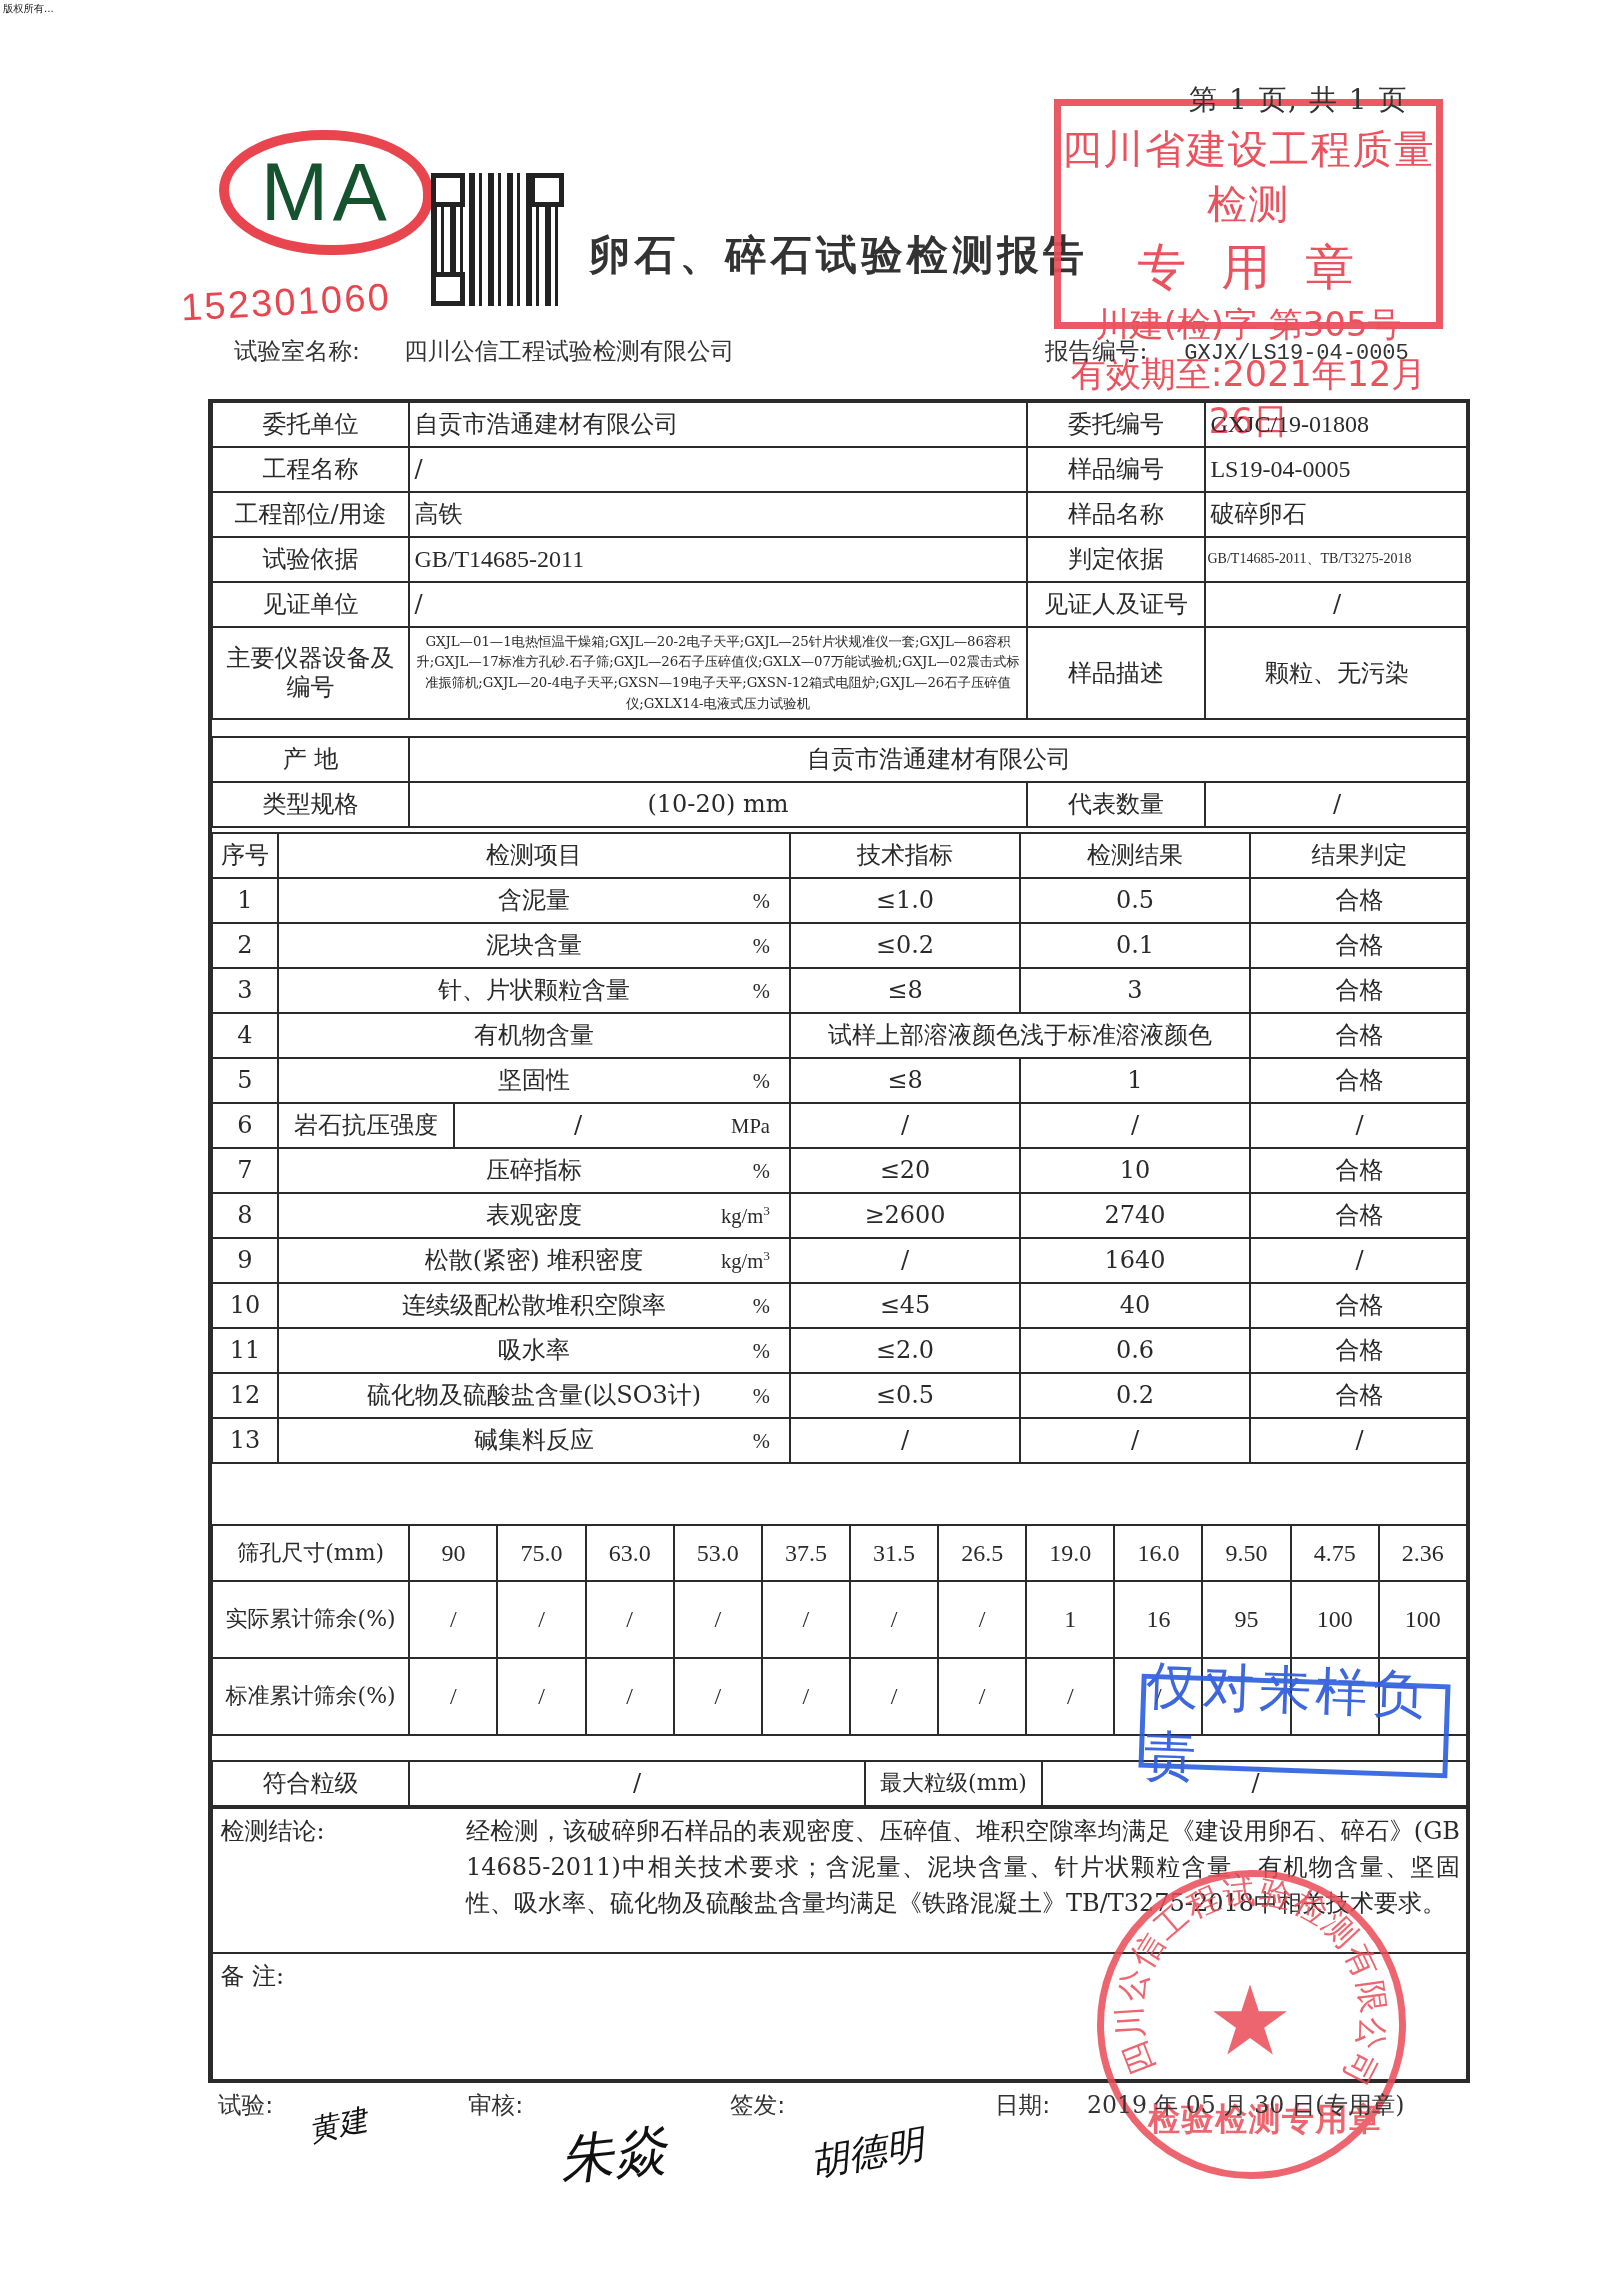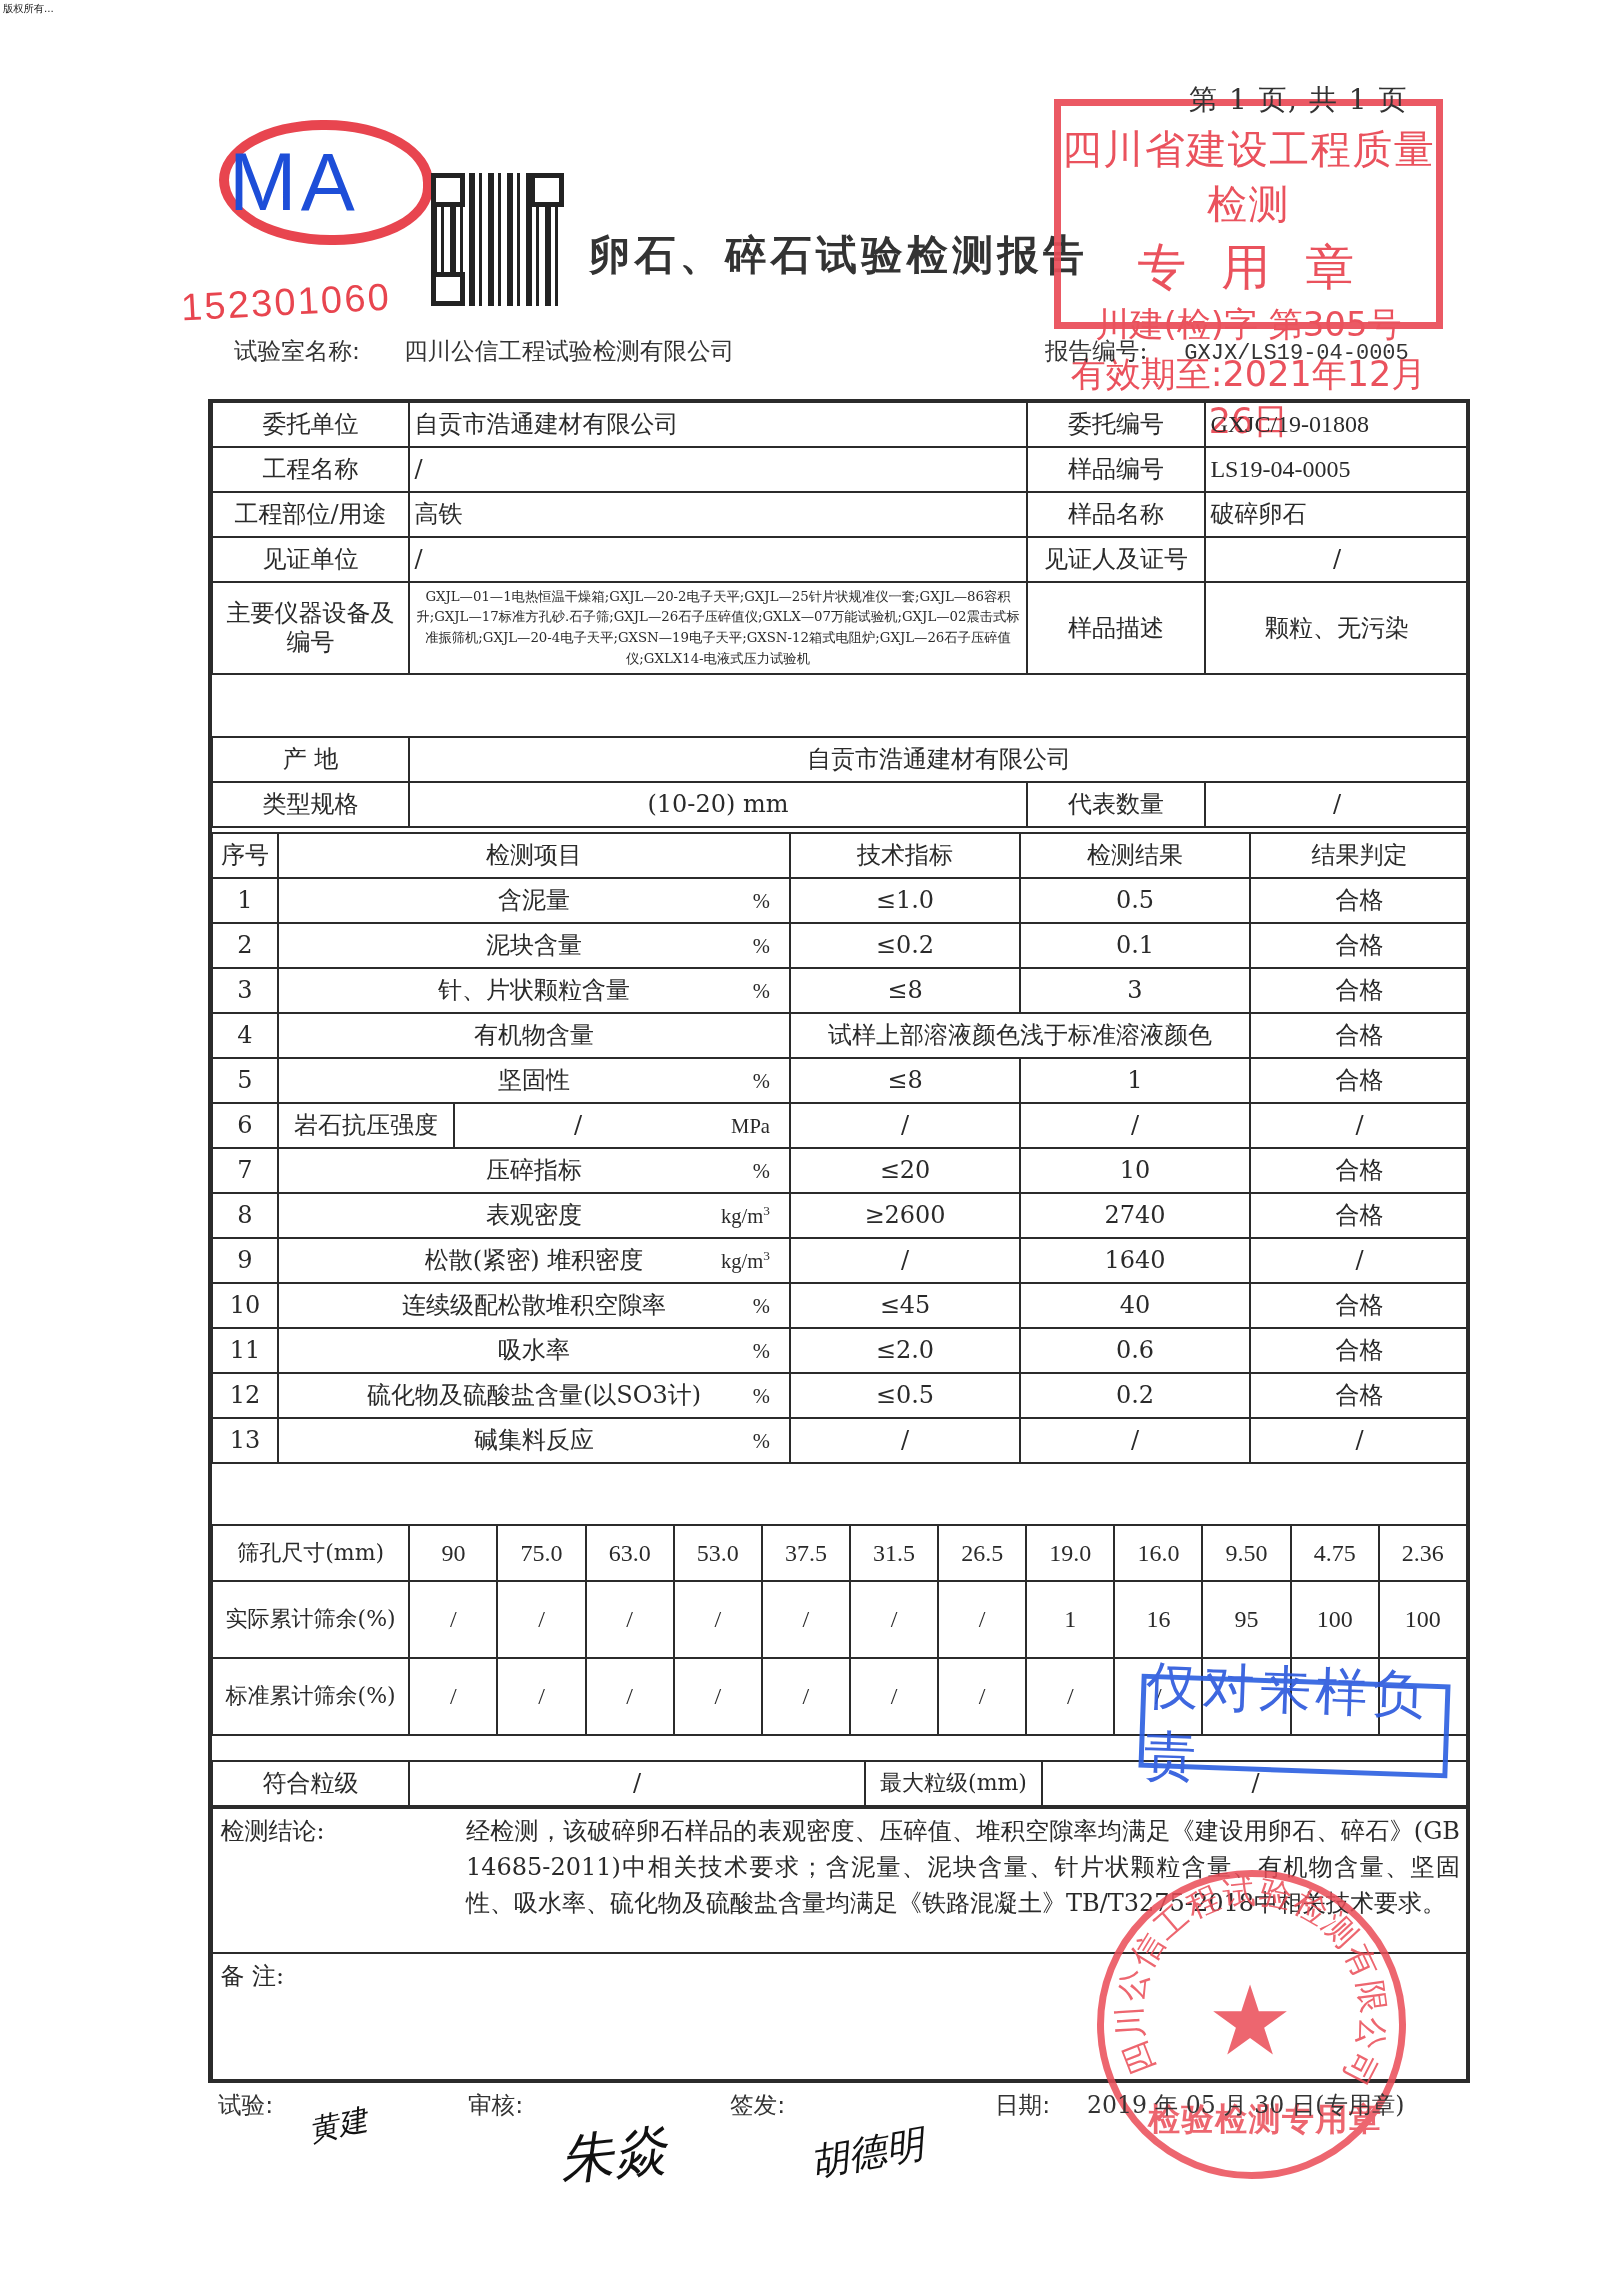--- a/index.html
+++ b/index.html
@@ -8,23 +8,23 @@
   .abs { position:absolute; }
   .watermark { left:2.9px; top:1.5px; font-size:10.3px; font-family:"DejaVu Sans", sans-serif; color:#222; }
   .page-no { left:1189px; top:81px; font-size:28px; letter-spacing:1.5px; color:#333; }
   .title { left:589px; top:228px; font-size:41px; font-weight:bold; font-family:"DejaVu Sans", sans-serif; letter-spacing:4.4px; color:#333; }
   .lab-line { left:234px; top:335px; font-size:23.6px; font-family:"DejaVu Sans", sans-serif; color:#333; }
   .lab-line span.v { margin-left:44px; }
   .rep-line { left:1045px; top:335px; font-size:23.6px; color:#333; }
   .rep-line span.v { margin-left:37px; font-family:"Liberation Mono", monospace; font-size:22px; }
 
   
-  .cma { left:219px; top:120px; width:214px; height:125px; border:10.3px solid #e8454f; border-radius:48% 50% 46% 52%;
-         box-sizing:border-box; color:#1d4ed8; font-family:"Liberation Sans", sans-serif; font-size:81px;
-         display:flex; align-items:center; letter-spacing:4.4px; }
+  .cma { left:219px; top:130px; width:214px; height:125px; border:10.3px solid #e8454f; border-radius:48% 50% 46% 52%;
+         box-sizing:border-box; color:#14532d; font-family:"Liberation Sans", sans-serif; font-size:81px;
+         display:flex; align-items:center; justify-content:center; letter-spacing:4.4px; }
   .cma-no { left:181px; top:281px; font-size:38px; color:#e8454f; font-family:"Liberation Sans", sans-serif; letter-spacing:2.2px; transform:rotate(-3deg); }
 
   
   .qr { left:431px; top:173px; width:133px; height:133px;
         background:
           repeating-linear-gradient(90deg, #222 0 5.9px, transparent 5.9px 10.3px, #222 10.3px 13.3px, transparent 13.3px 19px),
           repeating-linear-gradient(0deg, #fff 0 4.4px, transparent 4.4px 8px, #fff 8px 11px, transparent 11px 16px);
         background-blend-mode:normal; }
   .qr::before, .qr::after { content:""; position:absolute; width:34px; height:34px; border:5.9px solid #222; background:#fff; box-sizing:border-box; }
   .qr::before { left:0; top:0; }
@@ -111,20 +111,26 @@
     <td>工程名称</td>
     <td class="left">/</td>
     <td>样品编号</td>
     <td class="left mono">LS19-04-0005</td>
   </tr>
   <tr class="h64">
     <td>工程部位/用途</td>
     <td class="left">高铁</td>
     <td>样品名称</td>
     <td class="left">破碎卵石</td>
+  </tr>
+  <tr class="h64">
+    <td>试验依据</td>
+    <td class="left mono">GB/T14685-2011</td>
+    <td>判定依据</td>
+    <td class="left mono" style="font-size:14px;padding:0 1.5px">GB/T14685-2011、TB/T3275-2018</td>
   </tr>
   <tr class="h64">
     <td>见证单位</td>
     <td class="left">/</td>
     <td>见证人及证号</td>
     <td>/</td>
   </tr>
   <tr>
     <td style="height:90px;padding:0 8.8px">主要仪器设备及编号</td>
     <td style="font-size:13.3px;line-height:1.55;padding:1.5px 2.9px">GXJL—01—1电热恒温干燥箱;GXJL—20-2电子天平;GXJL—25针片状规准仪一套;GXJL—86容积升;GXJL—17标准方孔砂.石子筛;GXJL—26石子压碎值仪;GXLX—07万能试验机;GXJL—02震击式标准振筛机;GXJL—20-4电子天平;GXSN—19电子天平;GXSN-12箱式电阻炉;GXJL—26石子压碎值仪;GXLX14-电液式压力试验机</td>

